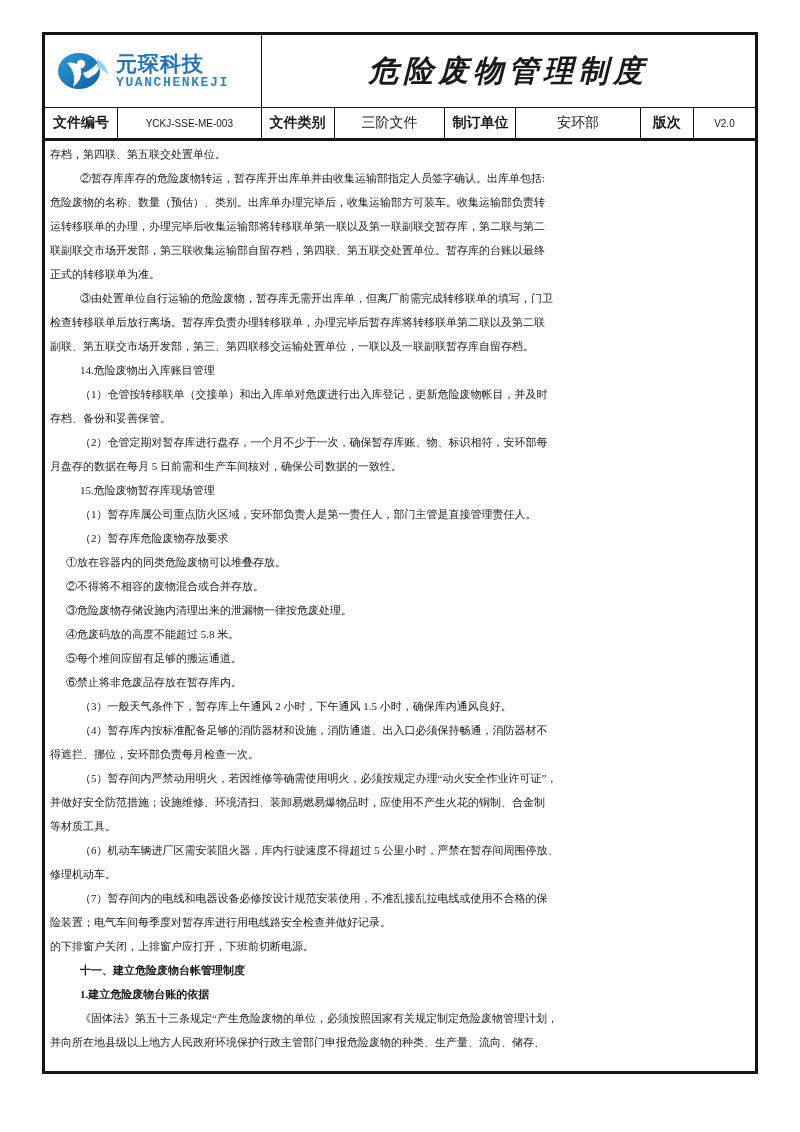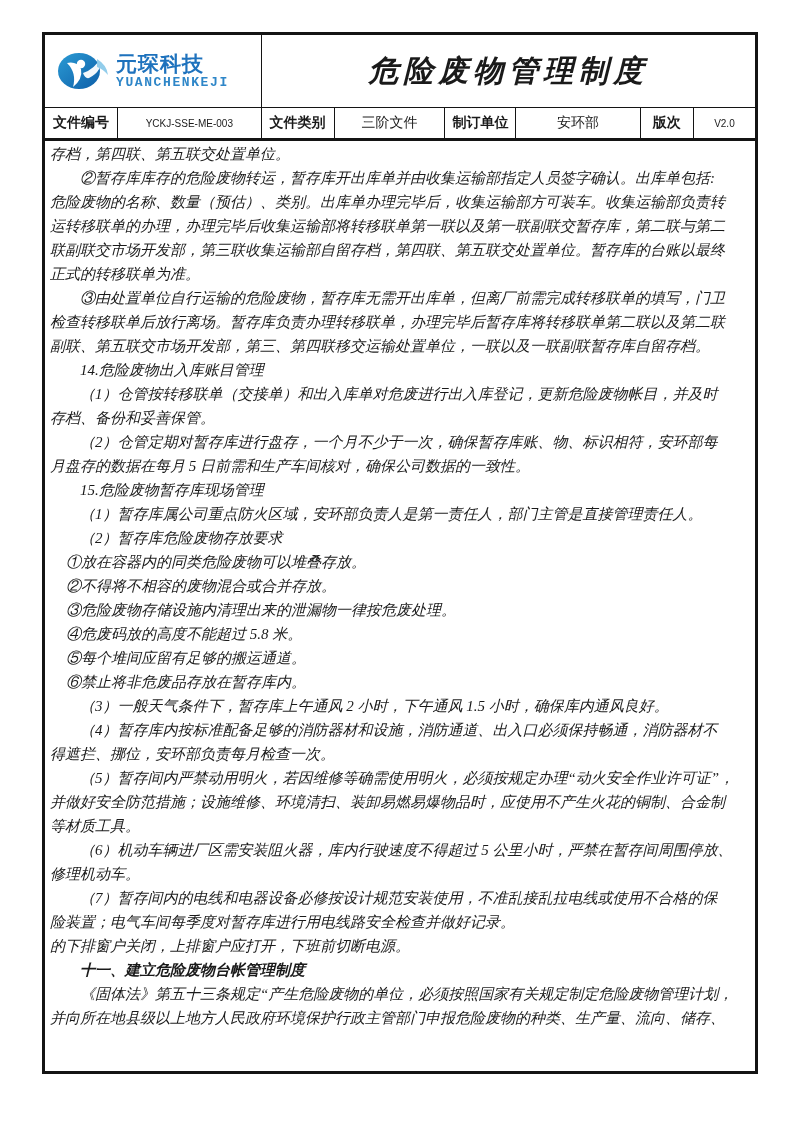--- a/index.html
+++ b/index.html
@@ -16,21 +16,21 @@
   .doc-title{font-size:30px;font-weight:bold;letter-spacing:5px;font-style:italic;}
   
   .meta-row{height:30px;display:flex;border-bottom:3px solid #141414;flex:none;}
   .mc{display:flex;align-items:center;justify-content:center;border-right:1px solid #141414;box-sizing:border-box;font-size:14px;overflow:hidden;}
   .mc.last{border-right:none;}
   .mc.lab{font-weight:bold;}
   .mc.sans{font-family:"Liberation Sans","DejaVu Sans",sans-serif;font-weight:normal;font-size:10px;}
   .w1{width:10.3%}.w2{width:20.2%}.w3{width:10.3%}.w4{width:15.6%}.w5{width:10.0%}.w6{width:17.5%}.w7{width:7.5%}.w8{width:8.6%}
   
   .doc-body{flex:1;padding:1px 4px 0 5px;overflow:hidden;}
-  .line{line-height:24px;font-size:15px;white-space:nowrap;overflow:hidden;font-style:italic;}
+  .line{line-height:24px;font-size:11px;white-space:nowrap;overflow:hidden;}
   .line.ind1{padding-left:16px;}
   .line.ind2{padding-left:30px;}
   .line.bold{font-weight:bold;}
 </style>
 </head>
 <body>
 
 <div class="sheet">
 
   <div class="hdr-top">
@@ -100,17 +100,18 @@
       <div class="line ind0">得遮拦、挪位，安环部负责每月检查一次。</div>
       <div class="line ind2">（5）暂存间内严禁动用明火，若因维修等确需使用明火，必须按规定办理“动火安全作业许可证”，</div>
       <div class="line ind0">并做好安全防范措施；设施维修、环境清扫、装卸易燃易爆物品时，应使用不产生火花的铜制、合金制</div>
       <div class="line ind0">等材质工具。</div>
       <div class="line ind2">（6）机动车辆进厂区需安装阻火器，库内行驶速度不得超过 5 公里小时，严禁在暂存间周围停放、</div>
       <div class="line ind0">修理机动车。</div>
       <div class="line ind2">（7）暂存间内的电线和电器设备必修按设计规范安装使用，不准乱接乱拉电线或使用不合格的保</div>
       <div class="line ind0">险装置；电气车间每季度对暂存库进行用电线路安全检查并做好记录。</div>
       <div class="line ind0">的下排窗户关闭，上排窗户应打开，下班前切断电源。</div>
       <div class="line ind2 bold">十一、建立危险废物台帐管理制度</div>
+      <div class="line ind2 bold">1.建立危险废物台账的依据</div>
       <div class="line ind2">《固体法》第五十三条规定“产生危险废物的单位，必须按照国家有关规定制定危险废物管理计划，</div>
       <div class="line ind0">并向所在地县级以上地方人民政府环境保护行政主管部门申报危险废物的种类、生产量、流向、储存、</div>
     </div>
 
 </div>
 
 </body></html>

